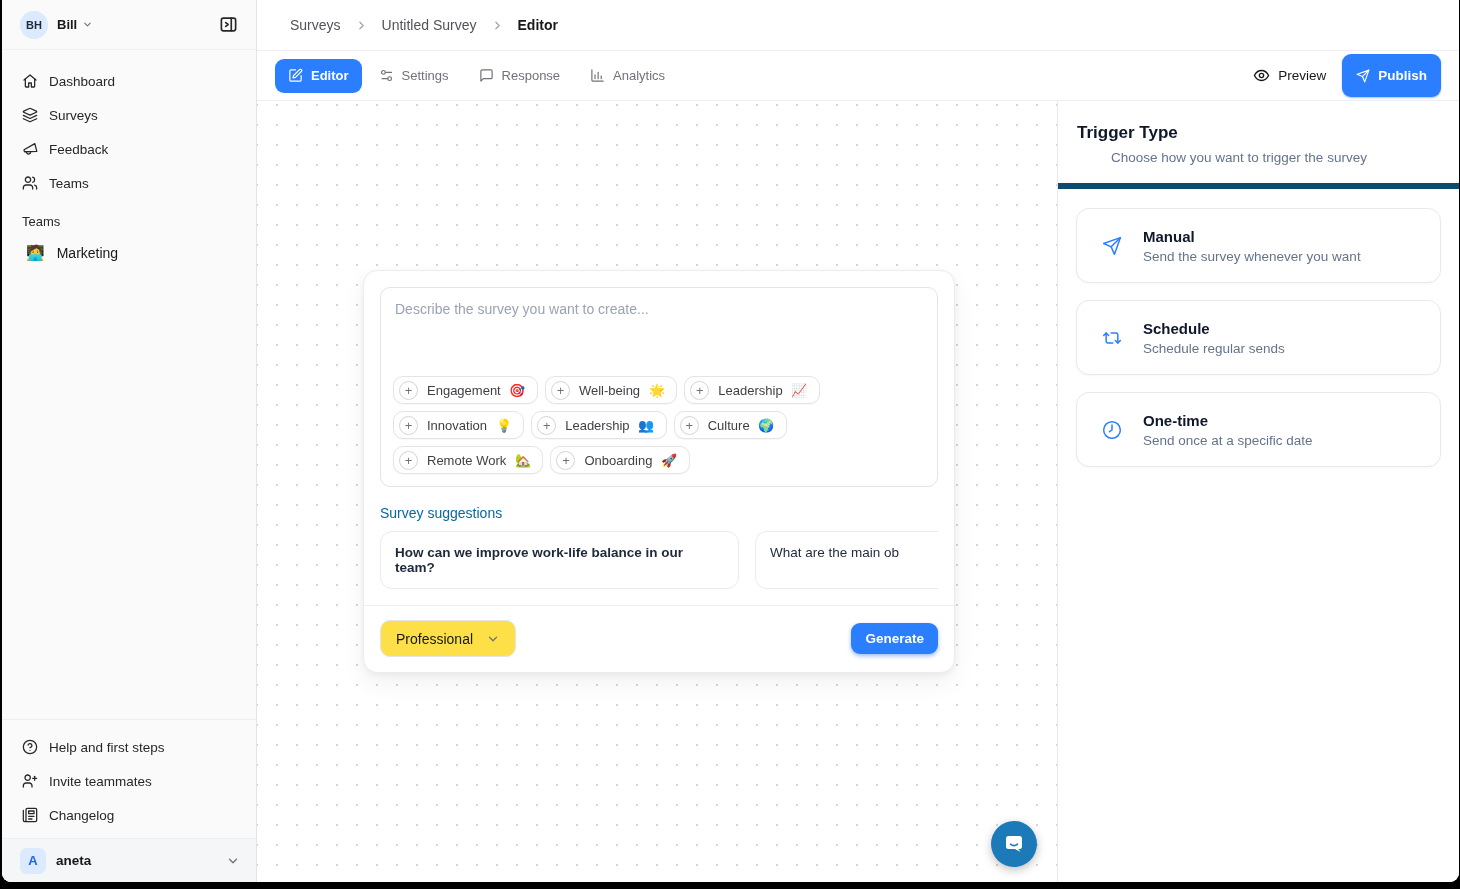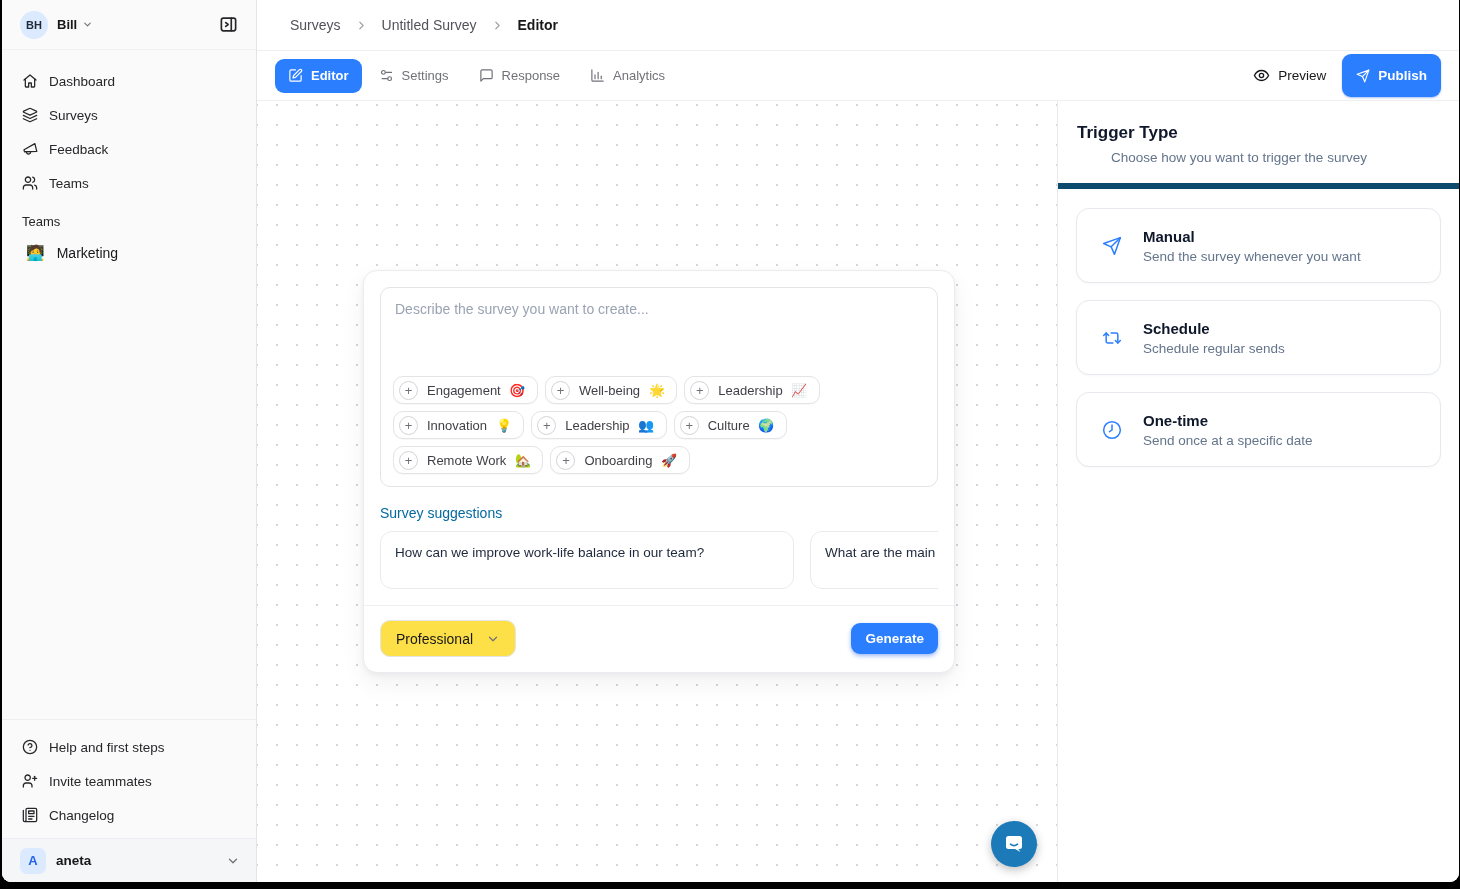--- a/index.html
+++ b/index.html
@@ -51,21 +51,21 @@
   .composer-inner { padding:16px 16px 0 16px; }
   .prompt-box { border:1px solid #e4e4e7; border-radius:10px; height:200px; display:flex; flex-direction:column; background:#fff; }
   .prompt-placeholder { padding:13px 14px; font-size:14px; color:#9aa3b2; flex:1; cursor:text; }
   .topic-chips { display:flex; flex-wrap:wrap; gap:7px; padding:0 12px 12px 12px; }
   .chip { display:flex; align-items:center; gap:9px; height:28px; padding:0 11px 0 5px; background:#fff; border:1px solid #e4e4e7; border-radius:10px; font-size:13px; color:#3f3f46; cursor:pointer; box-shadow:0 1px 1px rgba(0,0,0,.03); }
   .chip-plus { width:19px; height:19px; border:1px solid #d4d4d8; border-radius:50%; color:#71717a; font-size:13px; line-height:17px; text-align:center; flex:0 0 19px; }
   .chip-emoji { font-size:13px; }
   .sugg-label { margin-top:18px; font-size:14px; font-weight:500; color:#0369a1; }
   .sugg-row { margin-top:10px; display:flex; gap:16px; overflow:hidden; }
   .sugg-card { flex:0 0 auto; border:1px solid #e9ebef; border-radius:12px; padding:13px 14px; height:58px; font-size:13.5px; color:#1e293b; background:#fff; cursor:pointer; }
-  .sugg-card.c1 { width:414px; }
+  .sugg-card.c1 { width:359px;font-weight:bold; }
   .sugg-card.c2 { width:400px; }
   .composer-footer { margin-top:16px; border-top:1px solid #edeff2; padding:14px 16px 15px 16px; display:flex; align-items:center; }
   .tone-select { display:flex; align-items:center; gap:13px; height:37px; padding:0 15px; border:1px solid #e4e4e7; border-radius:10px; background:#fde047; font-size:14px; color:#18181b; cursor:pointer; }
   .tone-select .ico { color:#71717a; display:flex; }
   .generate-btn { margin-left:auto; height:31px; padding:8px 14px; border-radius:9px; background:#2b7fff; color:#fff; font-size:13.5px; font-weight:600; border:none; cursor:pointer; box-shadow:0 2px 4px rgba(37,99,235,.45); }
   
   .panel { width:402px; flex:0 0 402px; background:#fff; border-left:1px solid #e7eaee; display:flex; flex-direction:column; }
   .panel-head { padding:22px 24px 18px 19px; border-bottom:6px solid #0c4a6e; }
   .panel-title { font-size:17px; font-weight:700; color:#0f172a; }
   .panel-sub { margin-top:7px; font-size:13.5px; color:#64748b;margin-left:34px; }

